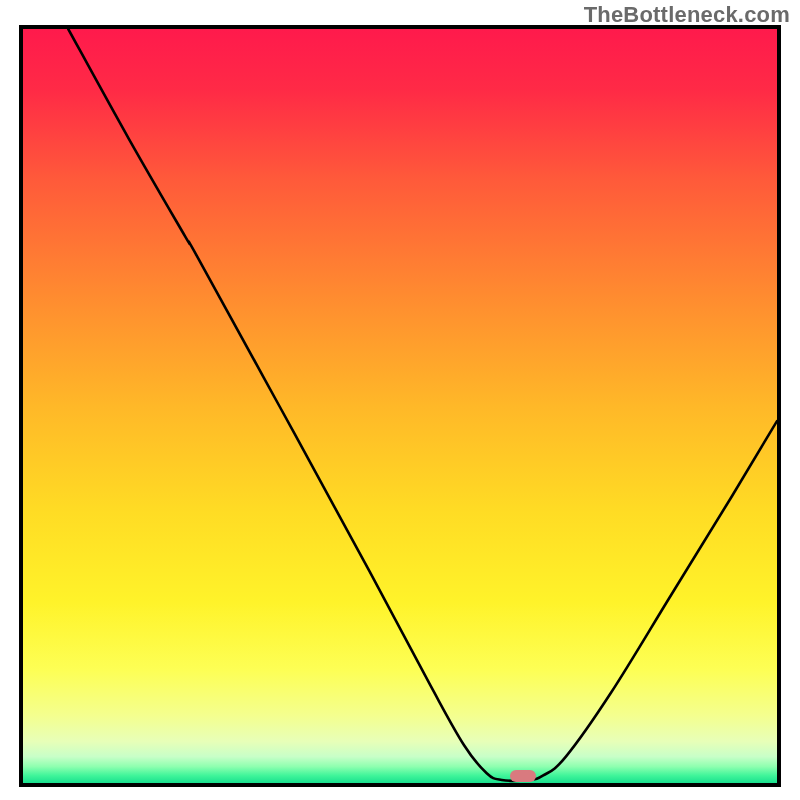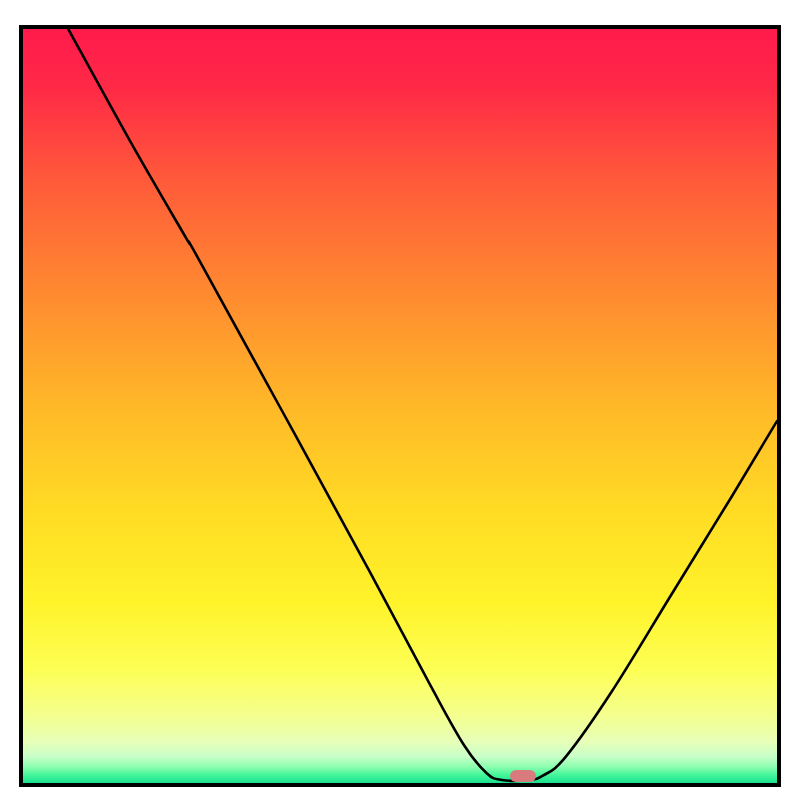--- a/index.html
+++ b/index.html
@@ -50,20 +50,21 @@
     height: 12px;
     border-radius: 6px;
     background: #d97a7f;
     transform: translate(-50%, -50%);
   }
 </style>
 </head>
 <body>
 
 <div class="container">
+  <div class="watermark">TheBottleneck.com</div>
 
   <div class="plot">
     <svg class="gradient" viewBox="0 0 100 100" preserveAspectRatio="none">
       <defs>
         <linearGradient id="bg" x1="0" y1="0" x2="0" y2="1">
             <stop offset="0%" stop-color="#ff1a4c"></stop>
             <stop offset="8%" stop-color="#ff2a46"></stop>
             <stop offset="20%" stop-color="#ff5a3a"></stop>
             <stop offset="35%" stop-color="#ff8a30"></stop>
             <stop offset="50%" stop-color="#ffb828"></stop>

